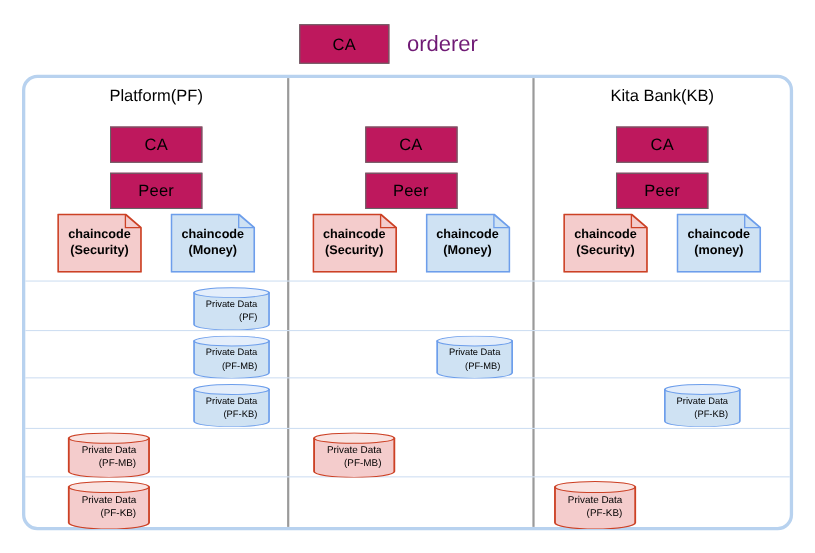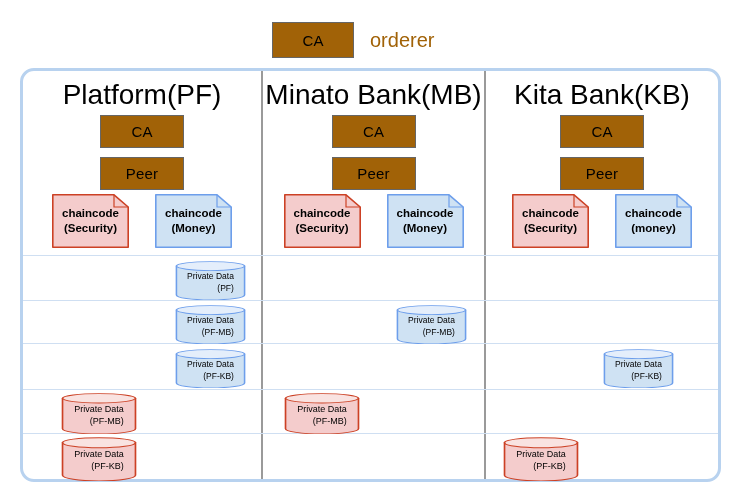--- a/index.html
+++ b/index.html
@@ -16,33 +16,33 @@
 
   
   #orderer-row {
     position: absolute;
     left: 272px; top: 22px;
     display: flex;
     align-items: center;
     gap: 16px;
   }
   .gray-box {
-    background: #a16207;
+    background: #be185d;
     border: 1.4px solid #666666;
     color: #000000;
     display: flex;
     align-items: center;
     justify-content: center;
     font-size: 15px;
     letter-spacing: .2px;
   }
   #orderer-ca { width: 82px; height: 36px; font-size: 15px; }
   #orderer-label {
     font-size: 20px;
-    color: #a16207;
+    color: #701a75;
     white-space: nowrap;
   }
 
   
   #panel {
     position: absolute;
     left: 20px; top: 68px;
     width: 701px; height: 414px;
     border: 3px solid #b8d2ef;
     border-radius: 14px;
@@ -65,21 +65,21 @@
     left: 0; right: 0;
     height: 1px;
     background: #cfdff2;
   }
 
   
   .col-header {
     position: absolute;
     top: 8px;
     text-align: center;
-    font-size: 28px;
+    font-size: 15px;
     color: #000;
     white-space: nowrap;
   }
   #header-0 { left: 0;    width: 238px; }
   #header-1 { left: 240px; width: 221px; }
   #header-2 { left: 463px; width: 232px; }
 
   
   .node-stack {
     position: absolute;
@@ -166,21 +166,20 @@
   <div class="col-divider" id="divider-1"></div>
   <div class="col-divider" id="divider-2"></div>
 
   <div class="row-line" style="top:184px"></div>
   <div class="row-line" style="top:229px"></div>
   <div class="row-line" style="top:272px"></div>
   <div class="row-line" style="top:318px"></div>
   <div class="row-line" style="top:362px"></div>
 
   <div class="col-header" id="header-0">Platform(PF)</div>
-  <div class="col-header" id="header-1">Minato Bank(MB)</div>
   <div class="col-header" id="header-2">Kita Bank(KB)</div>
 
   <div class="node-stack" id="stack-0">
     <div class="gray-box node-box">CA</div>
     <div class="gray-box node-box">Peer</div>
   </div>
   <div class="node-stack" id="stack-1">
     <div class="gray-box node-box">CA</div>
     <div class="gray-box node-box">Peer</div>
   </div>

